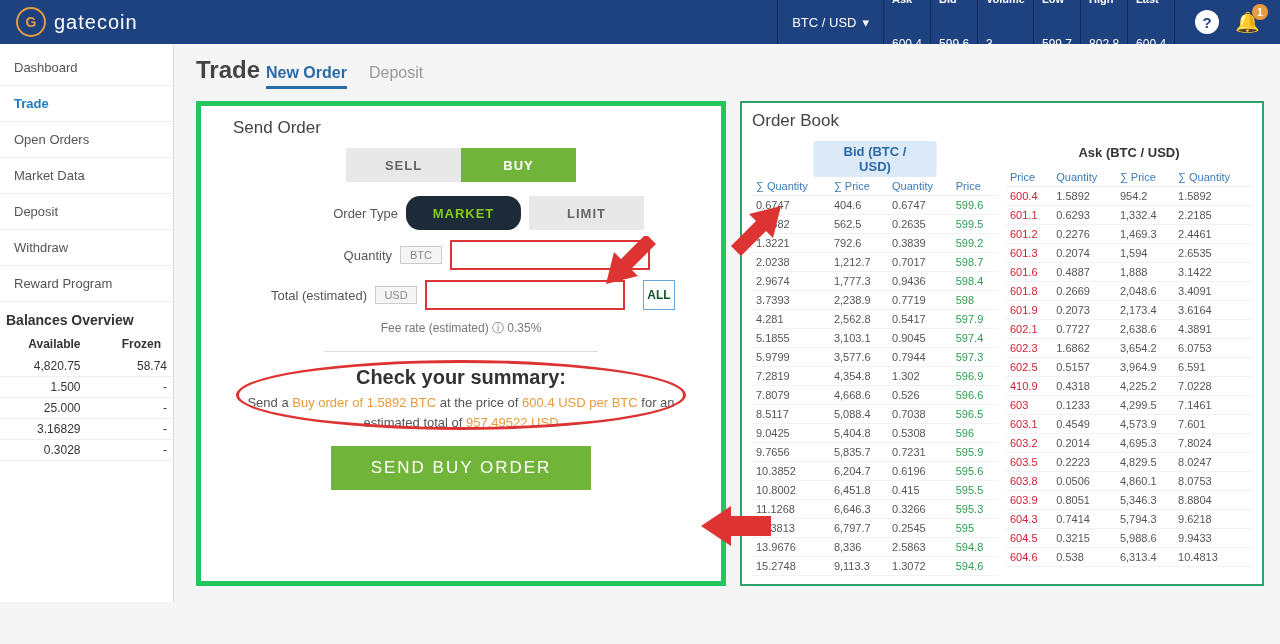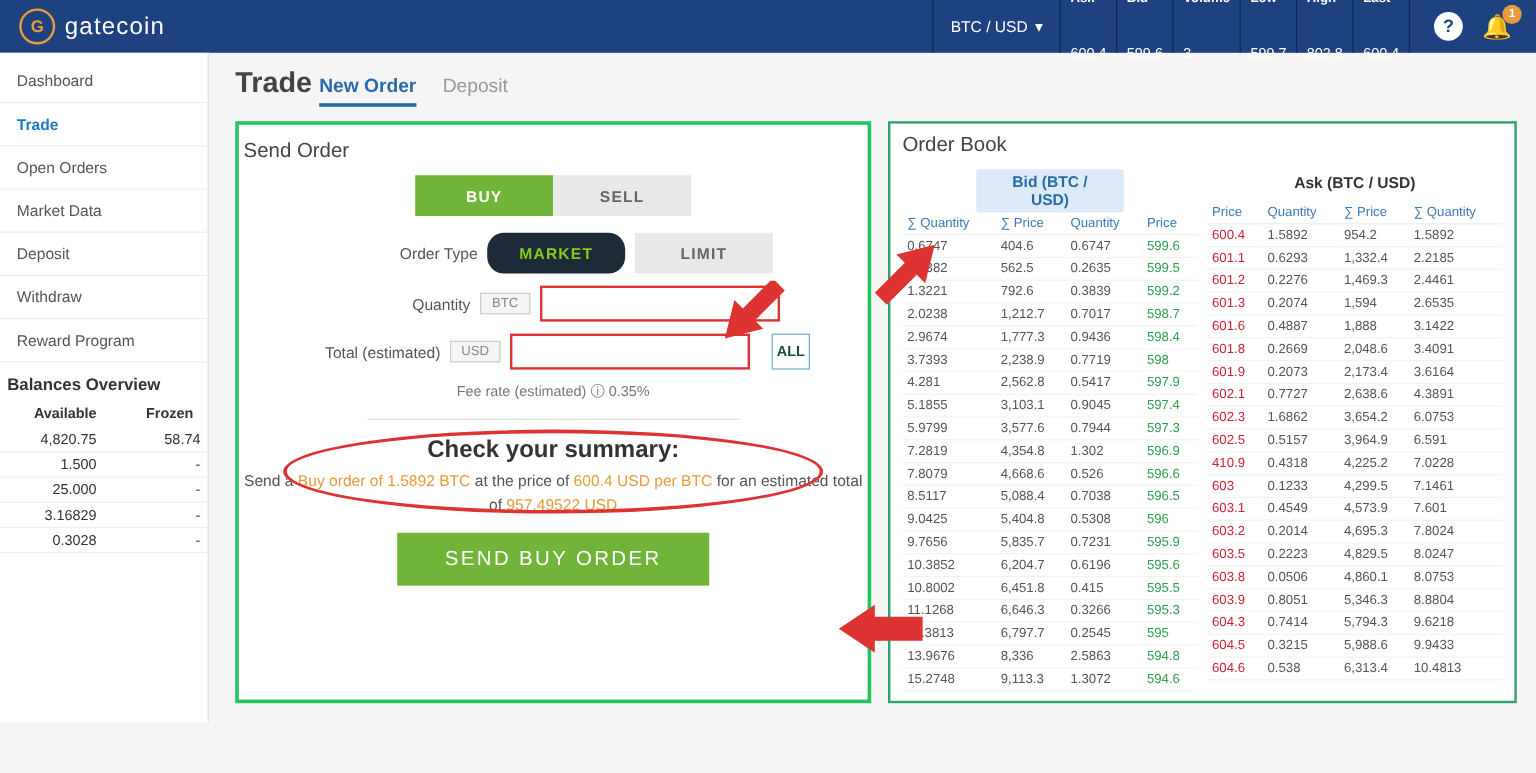--- a/index.html
+++ b/index.html
@@ -29,21 +29,21 @@
 .bal-head > div:first-child, .bal-row > div:first-child { text-align: right; }
 .bal-row { display: flex; font-size: 12px; border-bottom: 1px solid #eee; }
 
 .main { flex: 1; padding: 12px 16px 16px 22px; }
 .page-title { font-size: 24px; font-weight: bold; color: #444; margin-bottom: 4px; }
 .tabs { display: flex; gap: 22px; margin-left: 70px; margin-top: -24px; margin-bottom: 12px; }
 .tab { font-size: 16px; color: #999; padding-bottom: 4px; cursor: pointer; }
 .tab.active { color: #2a6aa8; font-weight: bold; border-bottom: 3px solid #2a6aa8; }
 
 .panels { display: flex; gap: 14px; }
-.panel { background: #fff; border: 3px solid #22c55e; padding: 12px 4px; }
+.panel { background: #fff; border: 5px solid #22c55e; padding: 12px 32px; }
 .panel.send { width: 530px; position: relative; }
 .panel.book { flex: 1; border: 2px solid #2ea26b; padding: 8px 10px; }
 .panel-title { font-size: 17px; color: #444; margin-bottom: 10px; }
 
 .form-area { display: flex; flex-direction: column; align-items: center; }
 .toggle-row { display: flex; margin-bottom: 4px; }
 .toggle-btn { width: 115px; height: 34px; display: flex; align-items: center; justify-content: center; font-size: 13px; font-weight: bold; background: #e8e8e8; color: #666; cursor: pointer; letter-spacing: 1px; }
 .toggle-btn.buy-active { background: #71b43a; color: #fff; }
 .toggle-btn.dark-active { background: #1d2a38; color: #84cc16; border-radius: 14px; }
 
@@ -167,22 +167,22 @@
     <div class="tabs">
       <div class="tab active">New Order</div>
       <div class="tab">Deposit</div>
     </div>
 
     <div class="panels">
       <div class="panel send">
         <div class="panel-title">Send Order</div>
         <div class="form-area">
           <div class="toggle-row">
+            <div class="toggle-btn">SELL</div>
             <div class="toggle-btn buy-active">BUY</div>
-            <div class="toggle-btn">SELL</div>
           </div>
           <div class="form-row">
             <div class="form-label">Order Type</div>
             <div class="toggle-btn dark-active" style="width:115px">MARKET</div>
             <div class="toggle-btn" style="width:115px">LIMIT</div>
           </div>
           <div class="form-row">
             <div class="form-label">Quantity</div>
             <div class="unit-box">BTC</div>
             <input class="input-box" style="">

